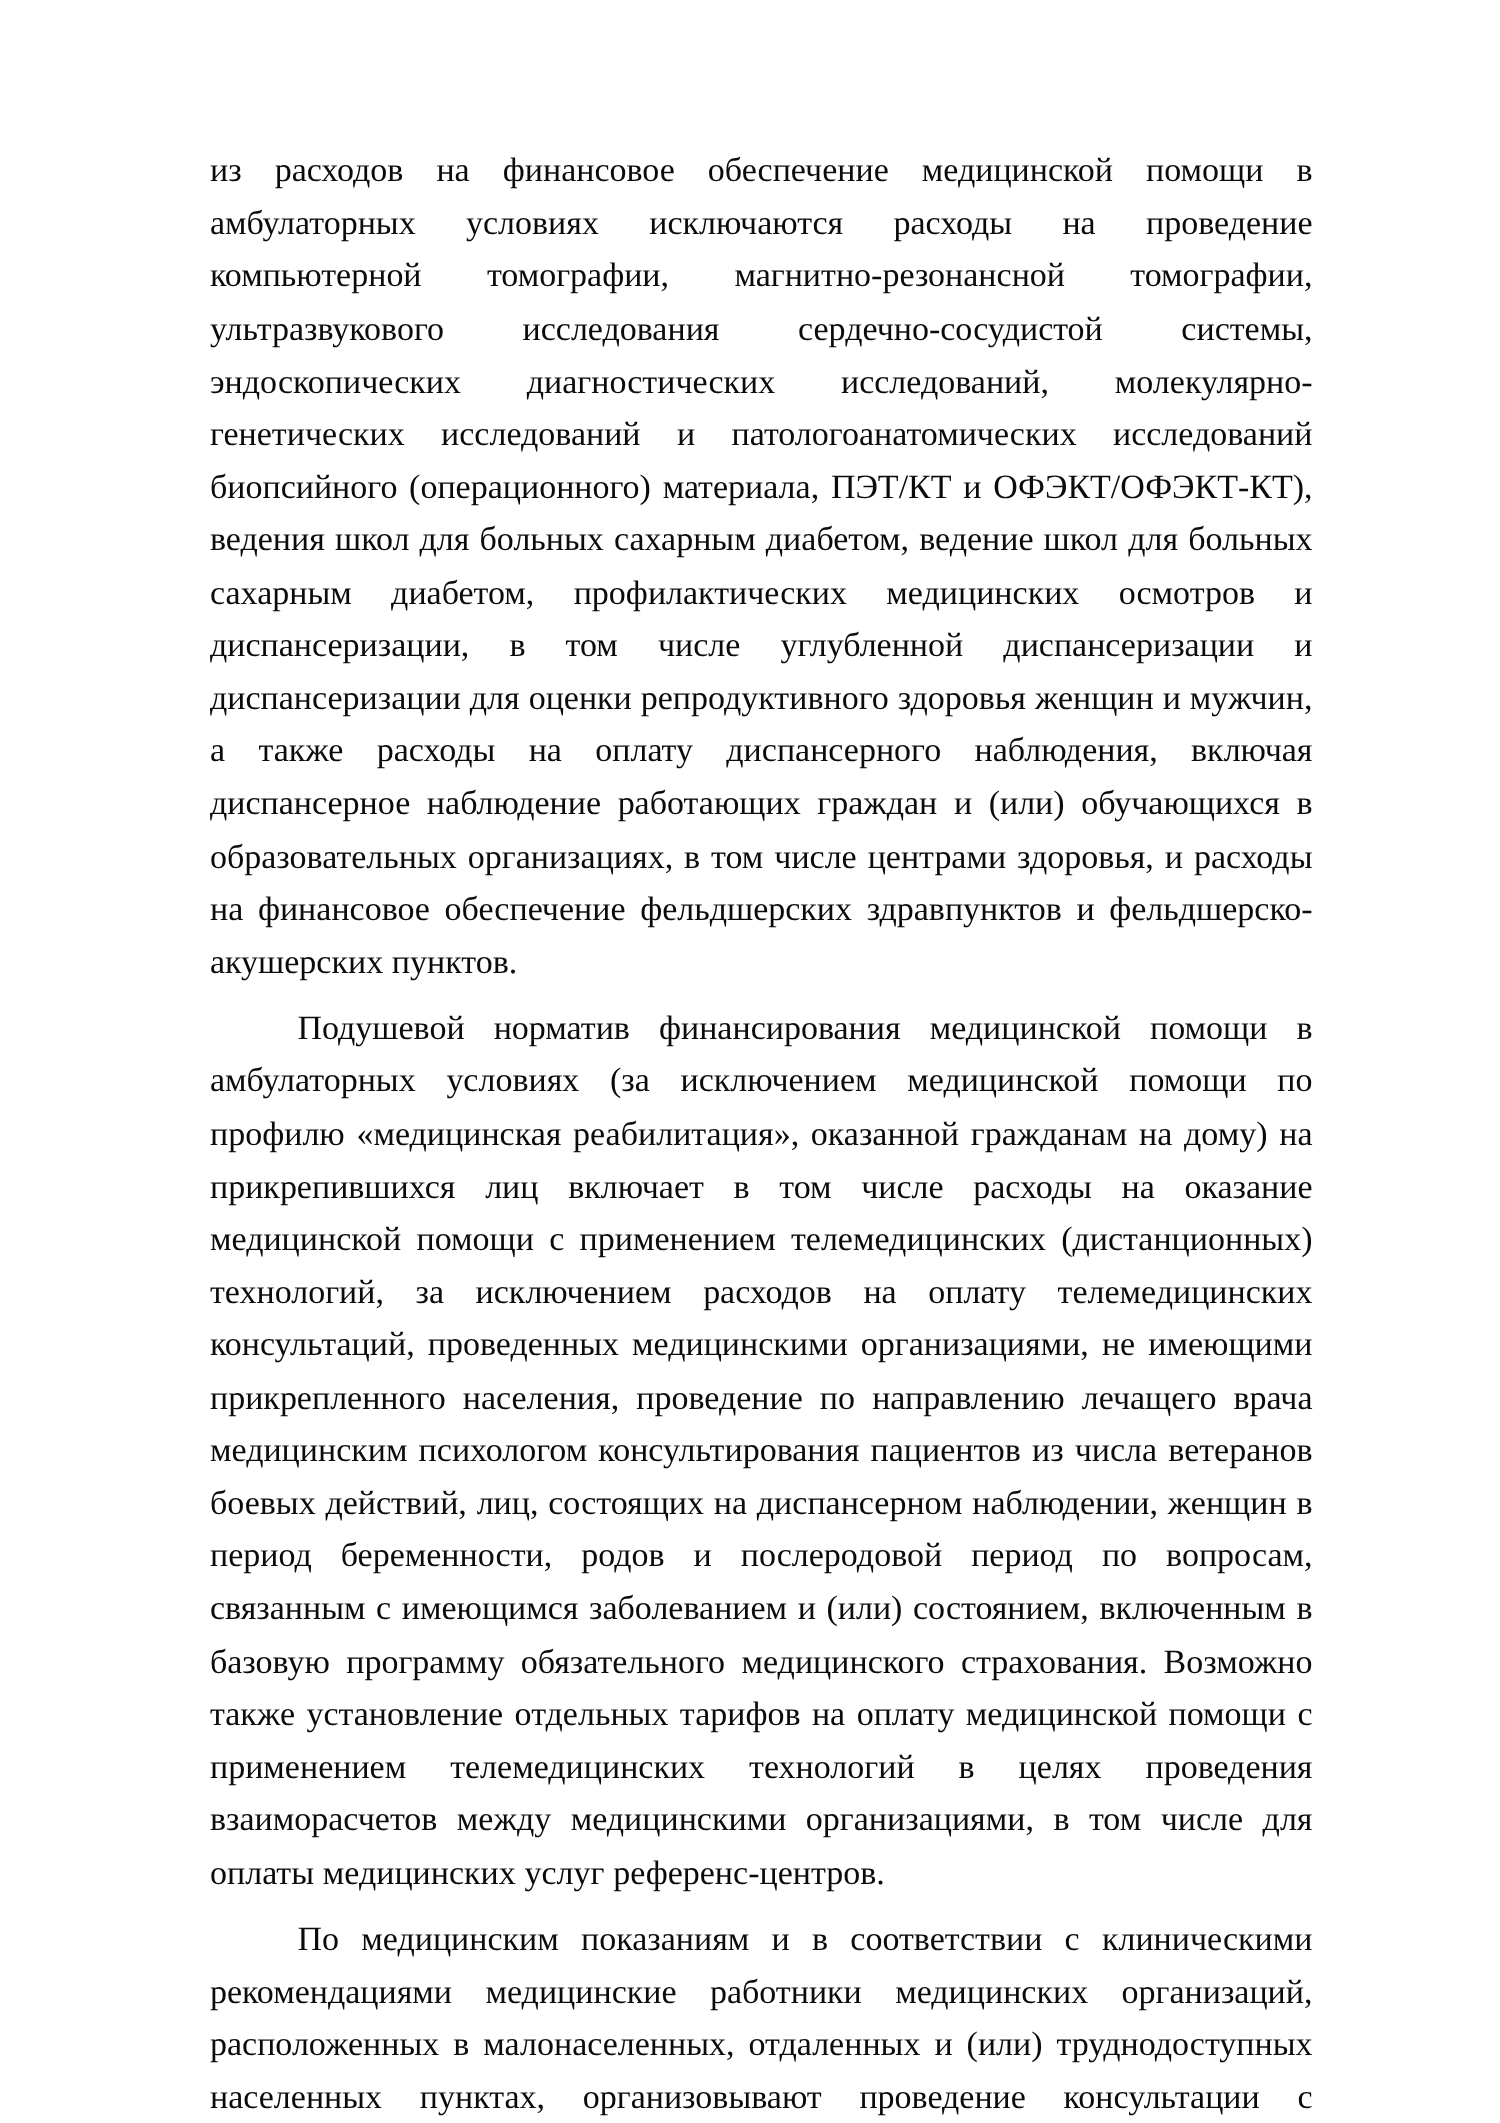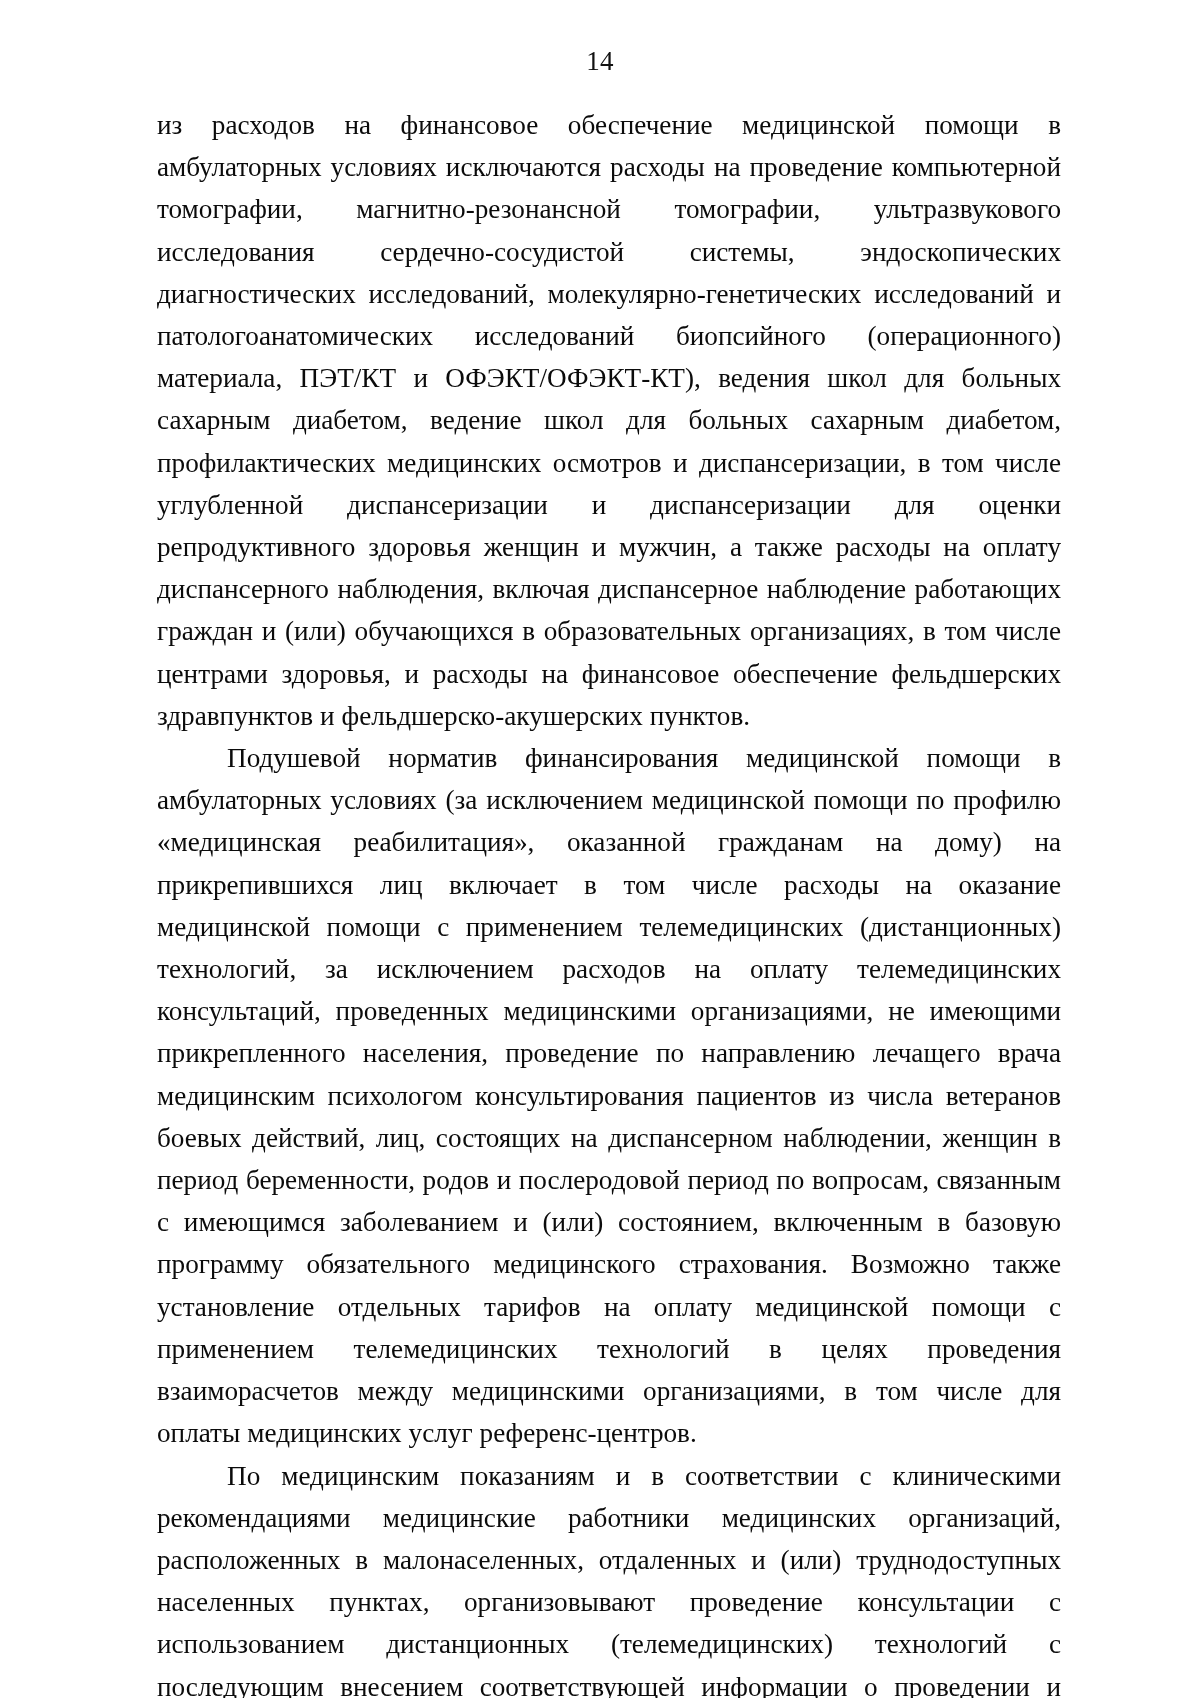--- a/index.html
+++ b/index.html
@@ -31,21 +31,21 @@
     color: #111111;
     letter-spacing: 0.2px;
   }
   .body-text {
     position: absolute;
     top: 104px;
     left: 157px;
     width: 904px;
   }
   p.para {
-    margin: 0;
+    margin: 11px;
     padding: 0;
     font-size: 27.2px;
     line-height: 42.2px;
     text-align: justify;
     text-justify: inter-word;
     text-indent: 70px;
     color: #0b0b0b;
     font-family: "Liberation Serif", "DejaVu Serif", serif;
     hyphens: none;
     -webkit-hyphens: none;
@@ -53,21 +53,20 @@
   }
   p.para.no-indent {
     text-indent: 0;
   }
 </style>
 </head>
 <body>
 
 <div class="page">
 
-  <div class="page-number">14</div>
 
   <div class="body-text">
 
     <p class="para no-indent">из расходов на финансовое обеспечение медицинской помощи в амбулаторных условиях исключаются расходы на проведение компьютерной томографии, магнитно-резонансной томографии, ультразвукового исследования сердечно-сосудистой системы, эндоскопических диагностических исследований, молекулярно-генетических исследований и патологоанатомических исследований биопсийного (операционного) материала, ПЭТ/КТ и ОФЭКТ/ОФЭКТ-КТ), ведения школ для больных сахарным диабетом, ведение школ для больных сахарным диабетом, профилактических медицинских осмотров и диспансеризации, в том числе углубленной диспансеризации и диспансеризации для оценки репродуктивного здоровья женщин и мужчин, а также расходы на оплату диспансерного наблюдения, включая диспансерное наблюдение работающих граждан и (или) обучающихся в образовательных организациях, в том числе центрами здоровья, и расходы на финансовое обеспечение фельдшерских здравпунктов и фельдшерско-акушерских пунктов.</p>
 
     <p class="para">Подушевой норматив финансирования медицинской помощи в амбулаторных условиях (за исключением медицинской помощи по профилю «медицинская реабилитация», оказанной гражданам на дому) на прикрепившихся лиц включает в том числе расходы на оказание медицинской помощи с применением телемедицинских (дистанционных) технологий, за исключением расходов на оплату телемедицинских консультаций, проведенных медицинскими организациями, не имеющими прикрепленного населения, проведение по направлению лечащего врача медицинским психологом консультирования пациентов из числа ветеранов боевых действий, лиц, состоящих на диспансерном наблюдении, женщин в период беременности, родов и послеродовой период по вопросам, связанным с имеющимся заболеванием и (или) состоянием, включенным в базовую программу обязательного медицинского страхования. Возможно также установление отдельных тарифов на оплату медицинской помощи с применением телемедицинских технологий в целях проведения взаиморасчетов между медицинскими организациями, в том числе для оплаты медицинских услуг референс-центров.</p>
 
     <p class="para">По медицинским показаниям и в соответствии с клиническими рекомендациями медицинские работники медицинских организаций, расположенных в малонаселенных, отдаленных и (или) труднодоступных населенных пунктах, организовывают проведение консультации с использованием дистанционных (телемедицинских) технологий с последующим внесением соответствующей информации о проведении и результатах такой консультации в медицинскую документацию пациента.</p>
 
   </div>

